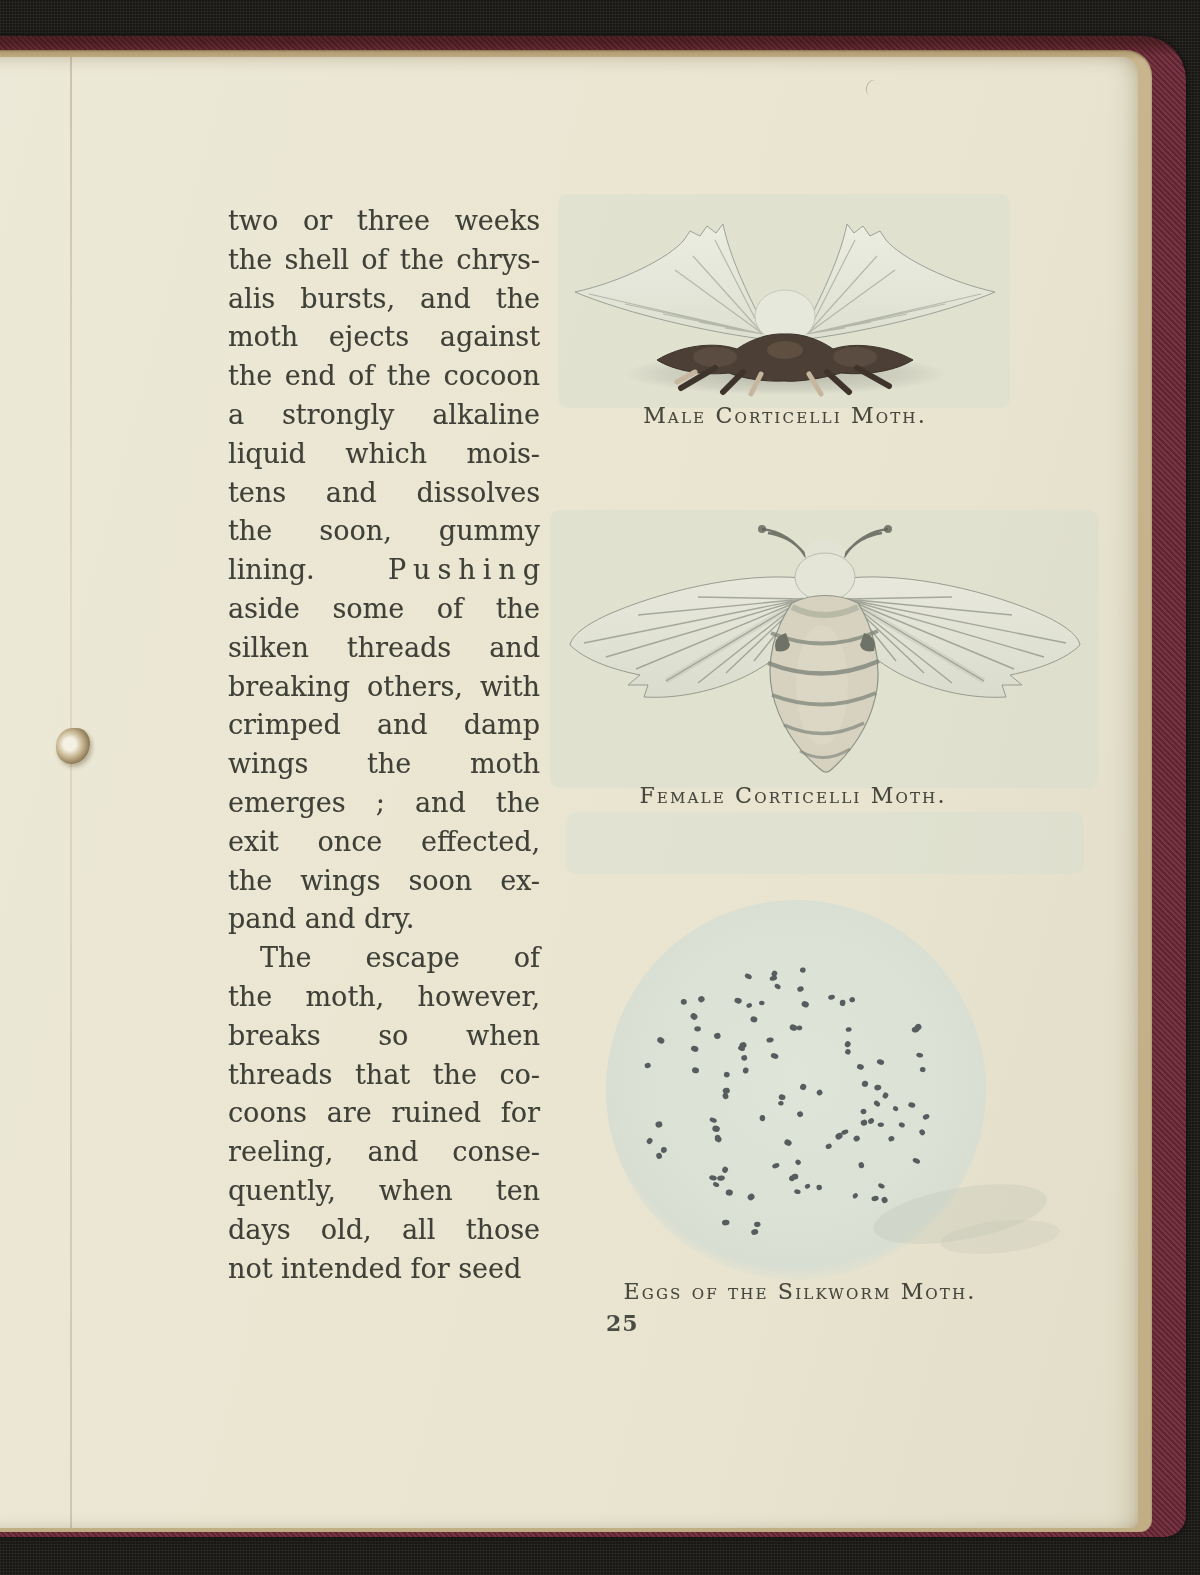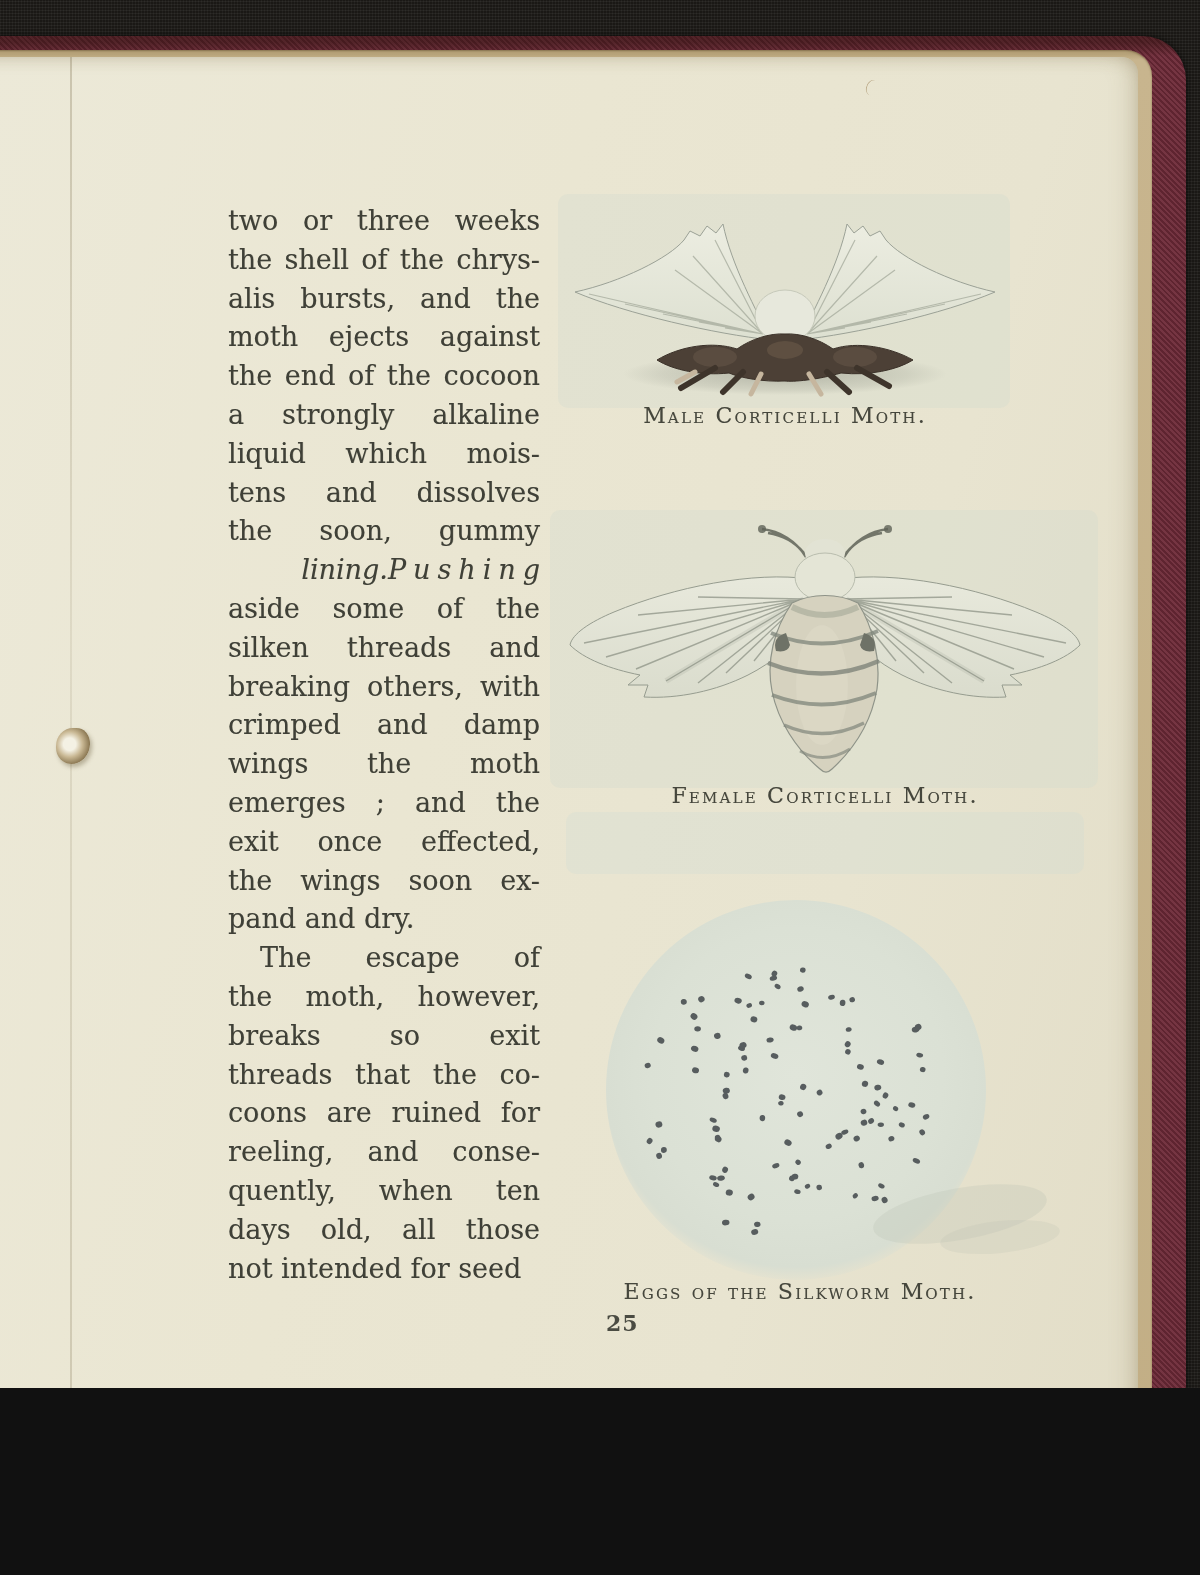--- a/index.html
+++ b/index.html
@@ -1,17 +1,17 @@
 <!DOCTYPE html>
 <html><head>
 <meta charset="utf-8">
 <style>
   html,body{margin:0;padding:0;background:#111;}
   .stage{
-    position:relative;width:1200px;height:1388px;overflow:hidden;
+    position:relative;width:1200px;height:1575px;overflow:hidden;
     font-family:"DejaVu Serif","Liberation Serif",serif;
   }
   
   .cover{
     position:absolute;inset:0;background-color:#1c1a17;
     background-image:
       repeating-linear-gradient(0deg, rgba(255,255,255,0.045) 0 1px, rgba(0,0,0,0.05) 1px 3px),
       repeating-linear-gradient(90deg, rgba(255,255,255,0.035) 0 1px, rgba(0,0,0,0.04) 1px 3px);
   }
   
@@ -59,35 +59,35 @@
   }
   
   .body-text{
     position:absolute;left:228px;top:205px;width:312px;
     font-size:27px;color:#3f4037;
     text-shadow:0.3px 0.3px 0.5px rgba(63,64,55,0.35);
   }
   .line{height:38.8px;text-align:justify;text-align-last:justify;white-space:nowrap;}
   .line.no-just{text-align:right;text-align-last:left;}
   .line.indent{padding-left:32px;}
-  .line.spread{display:flex;justify-content:flex-end;white-space:nowrap;font-style:italic;}
+  .line.spread{display:flex;justify-content:space-between;white-space:nowrap;}
   .line.spread .spaced{letter-spacing:7px;margin-right:-7px;}
   
   .wash{position:absolute;border-radius:10px;}
   .wash-male{left:558px;top:194px;width:452px;height:214px;background:rgba(210,220,206,0.33);}
   .wash-female{left:550px;top:510px;width:548px;height:278px;background:rgba(208,219,205,0.33);}
   .wash-band{left:566px;top:812px;width:518px;height:62px;background:rgba(205,218,212,0.28);}
   .fig{position:absolute;}
   .fig-caption{
     position:absolute;text-align:center;
     font-variant:small-caps;font-size:22px;letter-spacing:2.2px;color:#45463c;
     text-shadow:0.3px 0.3px 0.4px rgba(69,70,60,0.3);
   }
   .caption-male{left:565px;top:403px;width:440px;}
-  .caption-female{left:592px;top:783px;width:466px;}
+  .caption-female{left:560px;top:783px;width:466px;}
   .caption-eggs{left:560px;top:1279px;width:480px;}
   .page-number{
     position:absolute;left:606px;top:1310px;width:80px;
     font-size:22px;color:#4a4b42;letter-spacing:1px;font-weight:bold;
   }
 </style>
 </head>
 <body>
 
 <div class="stage">
@@ -117,21 +117,21 @@
       <div class="line">silken threads and</div>
       <div class="line">breaking others, with</div>
       <div class="line">crimped and damp</div>
       <div class="line">wings the moth</div>
       <div class="line">emerges ; and the</div>
       <div class="line">exit once effected,</div>
       <div class="line">the wings soon ex-</div>
       <div class="line no-just">pand and dry.</div>
       <div class="line indent">The escape of</div>
       <div class="line">the moth, however,</div>
-      <div class="line">breaks so exit</div>
+      <div class="line">breaks so when</div>
       <div class="line">threads that the co-</div>
       <div class="line">coons are ruined for</div>
       <div class="line">reeling, and conse-</div>
       <div class="line">quently, when ten</div>
       <div class="line">days old, all those</div>
       <div class="line no-just">not intended for seed</div>
     </div>
 
   <div class="wash wash-male"></div>
   <div class="wash wash-female"></div>

